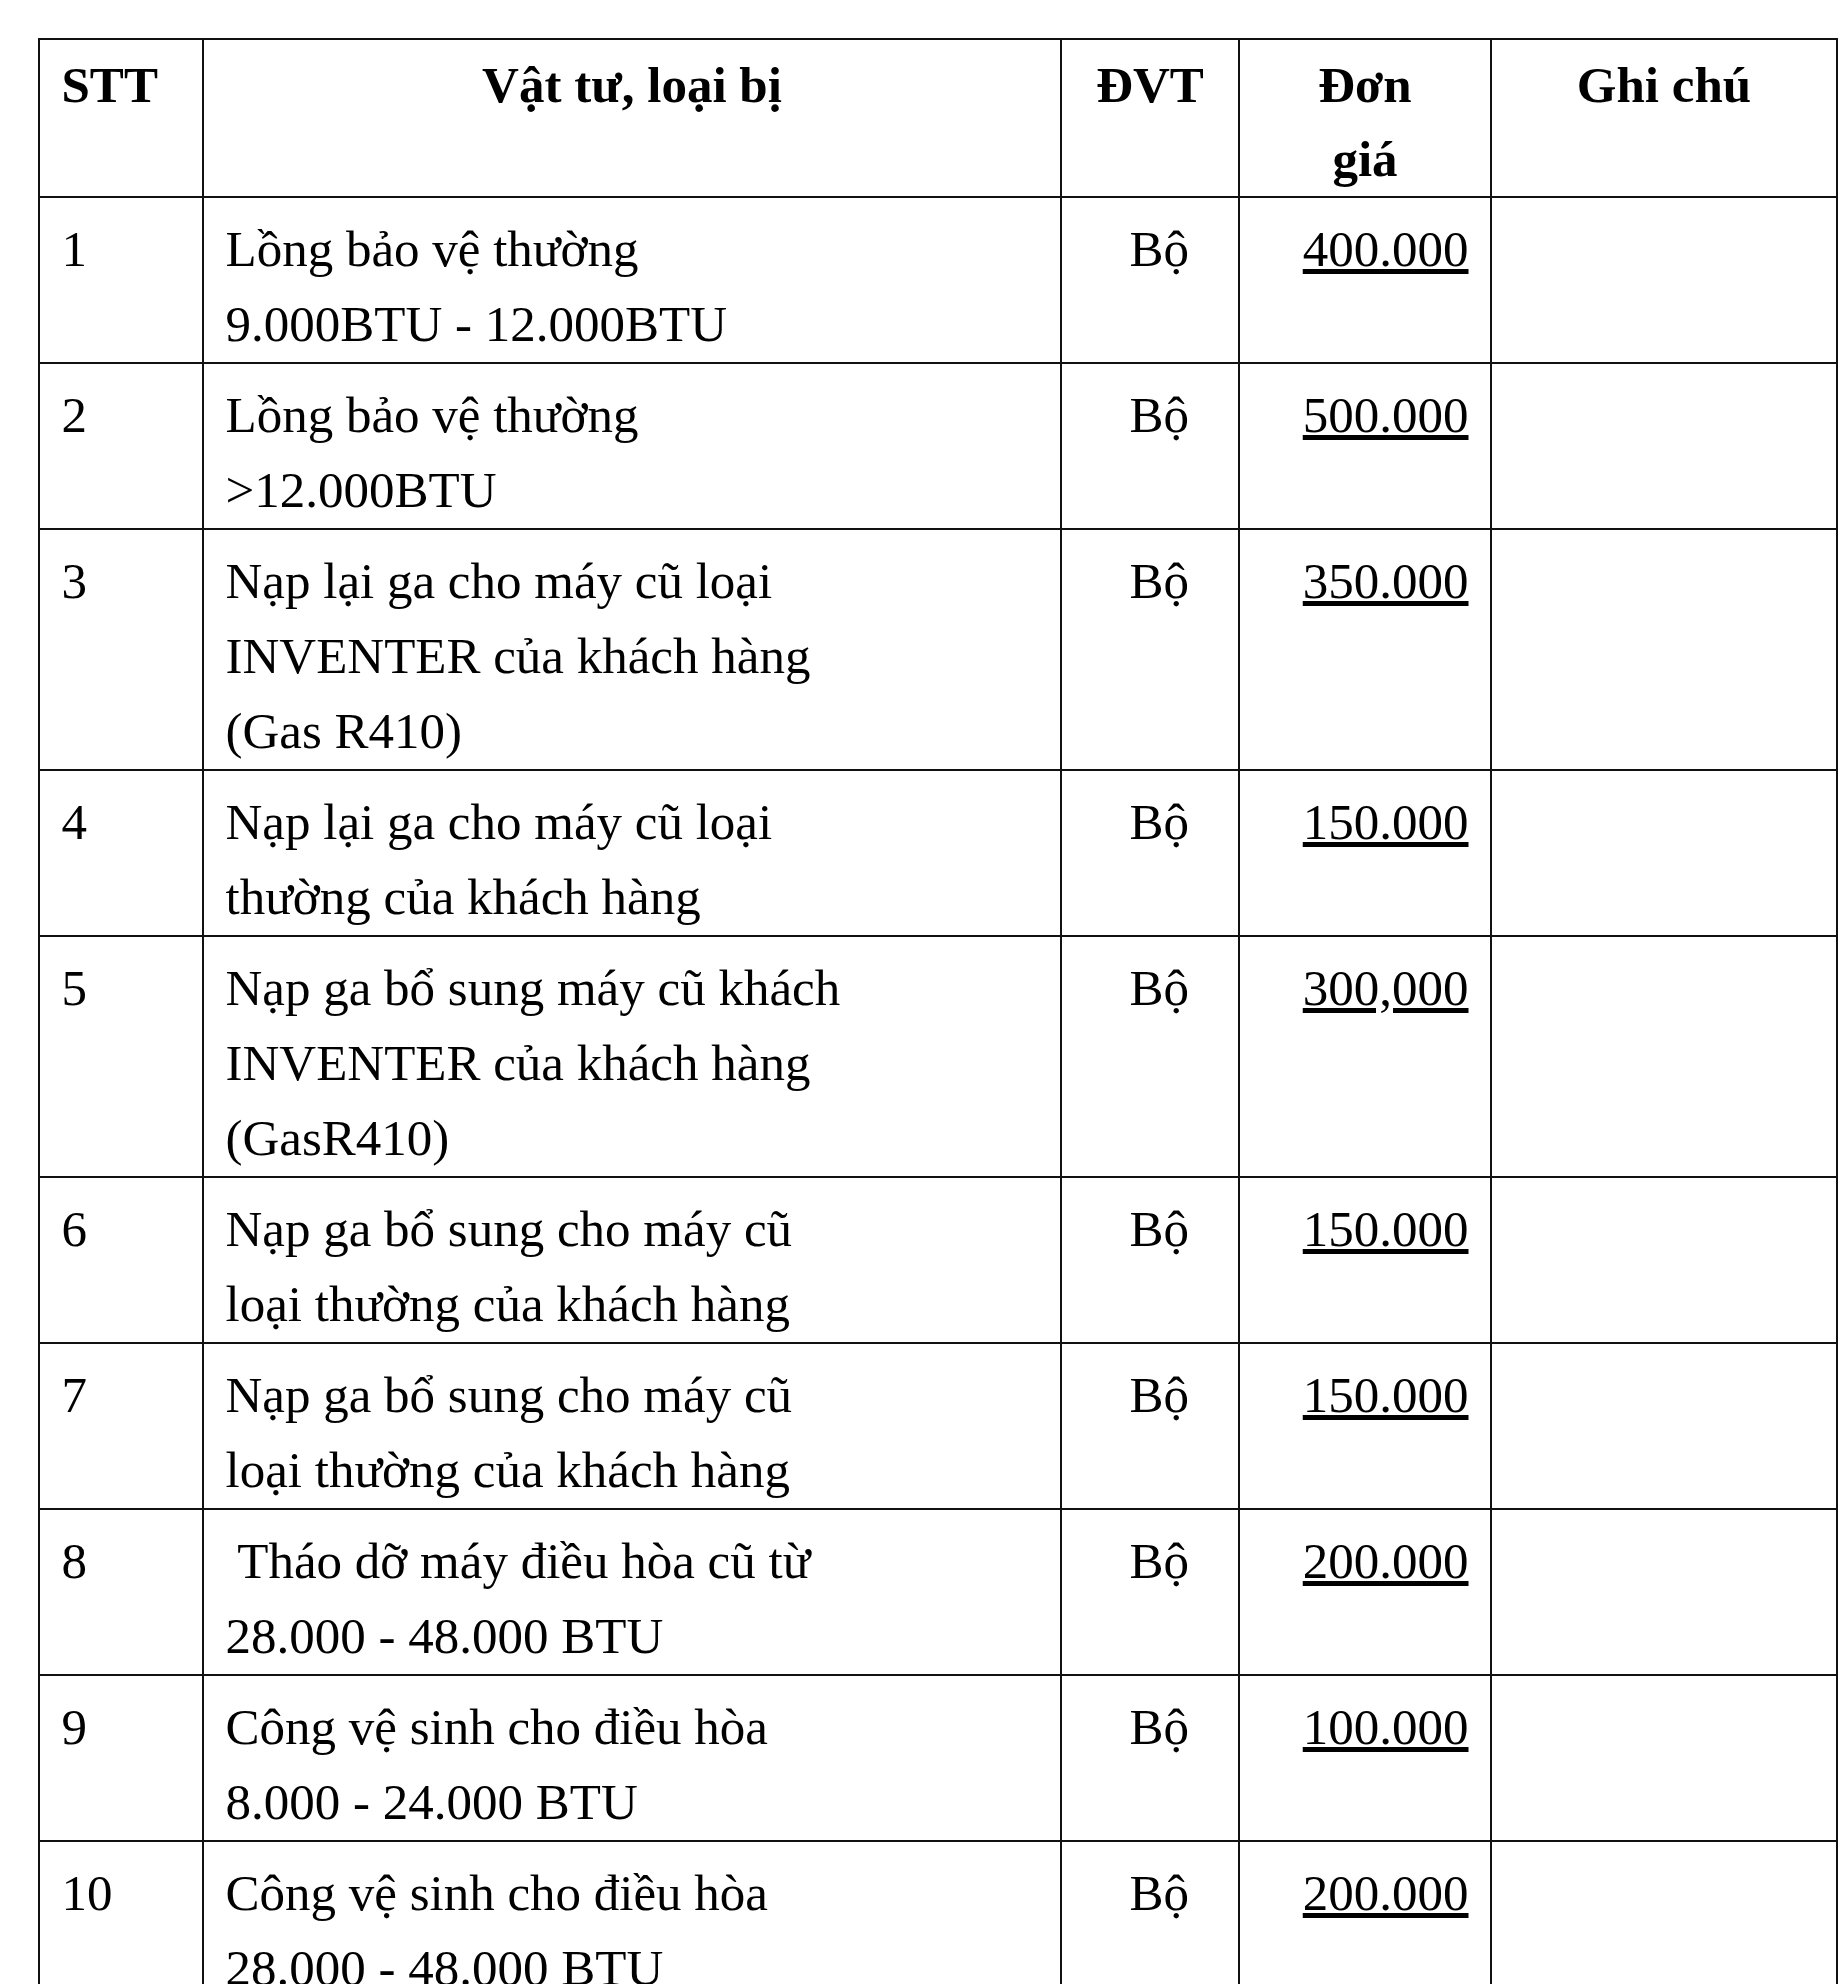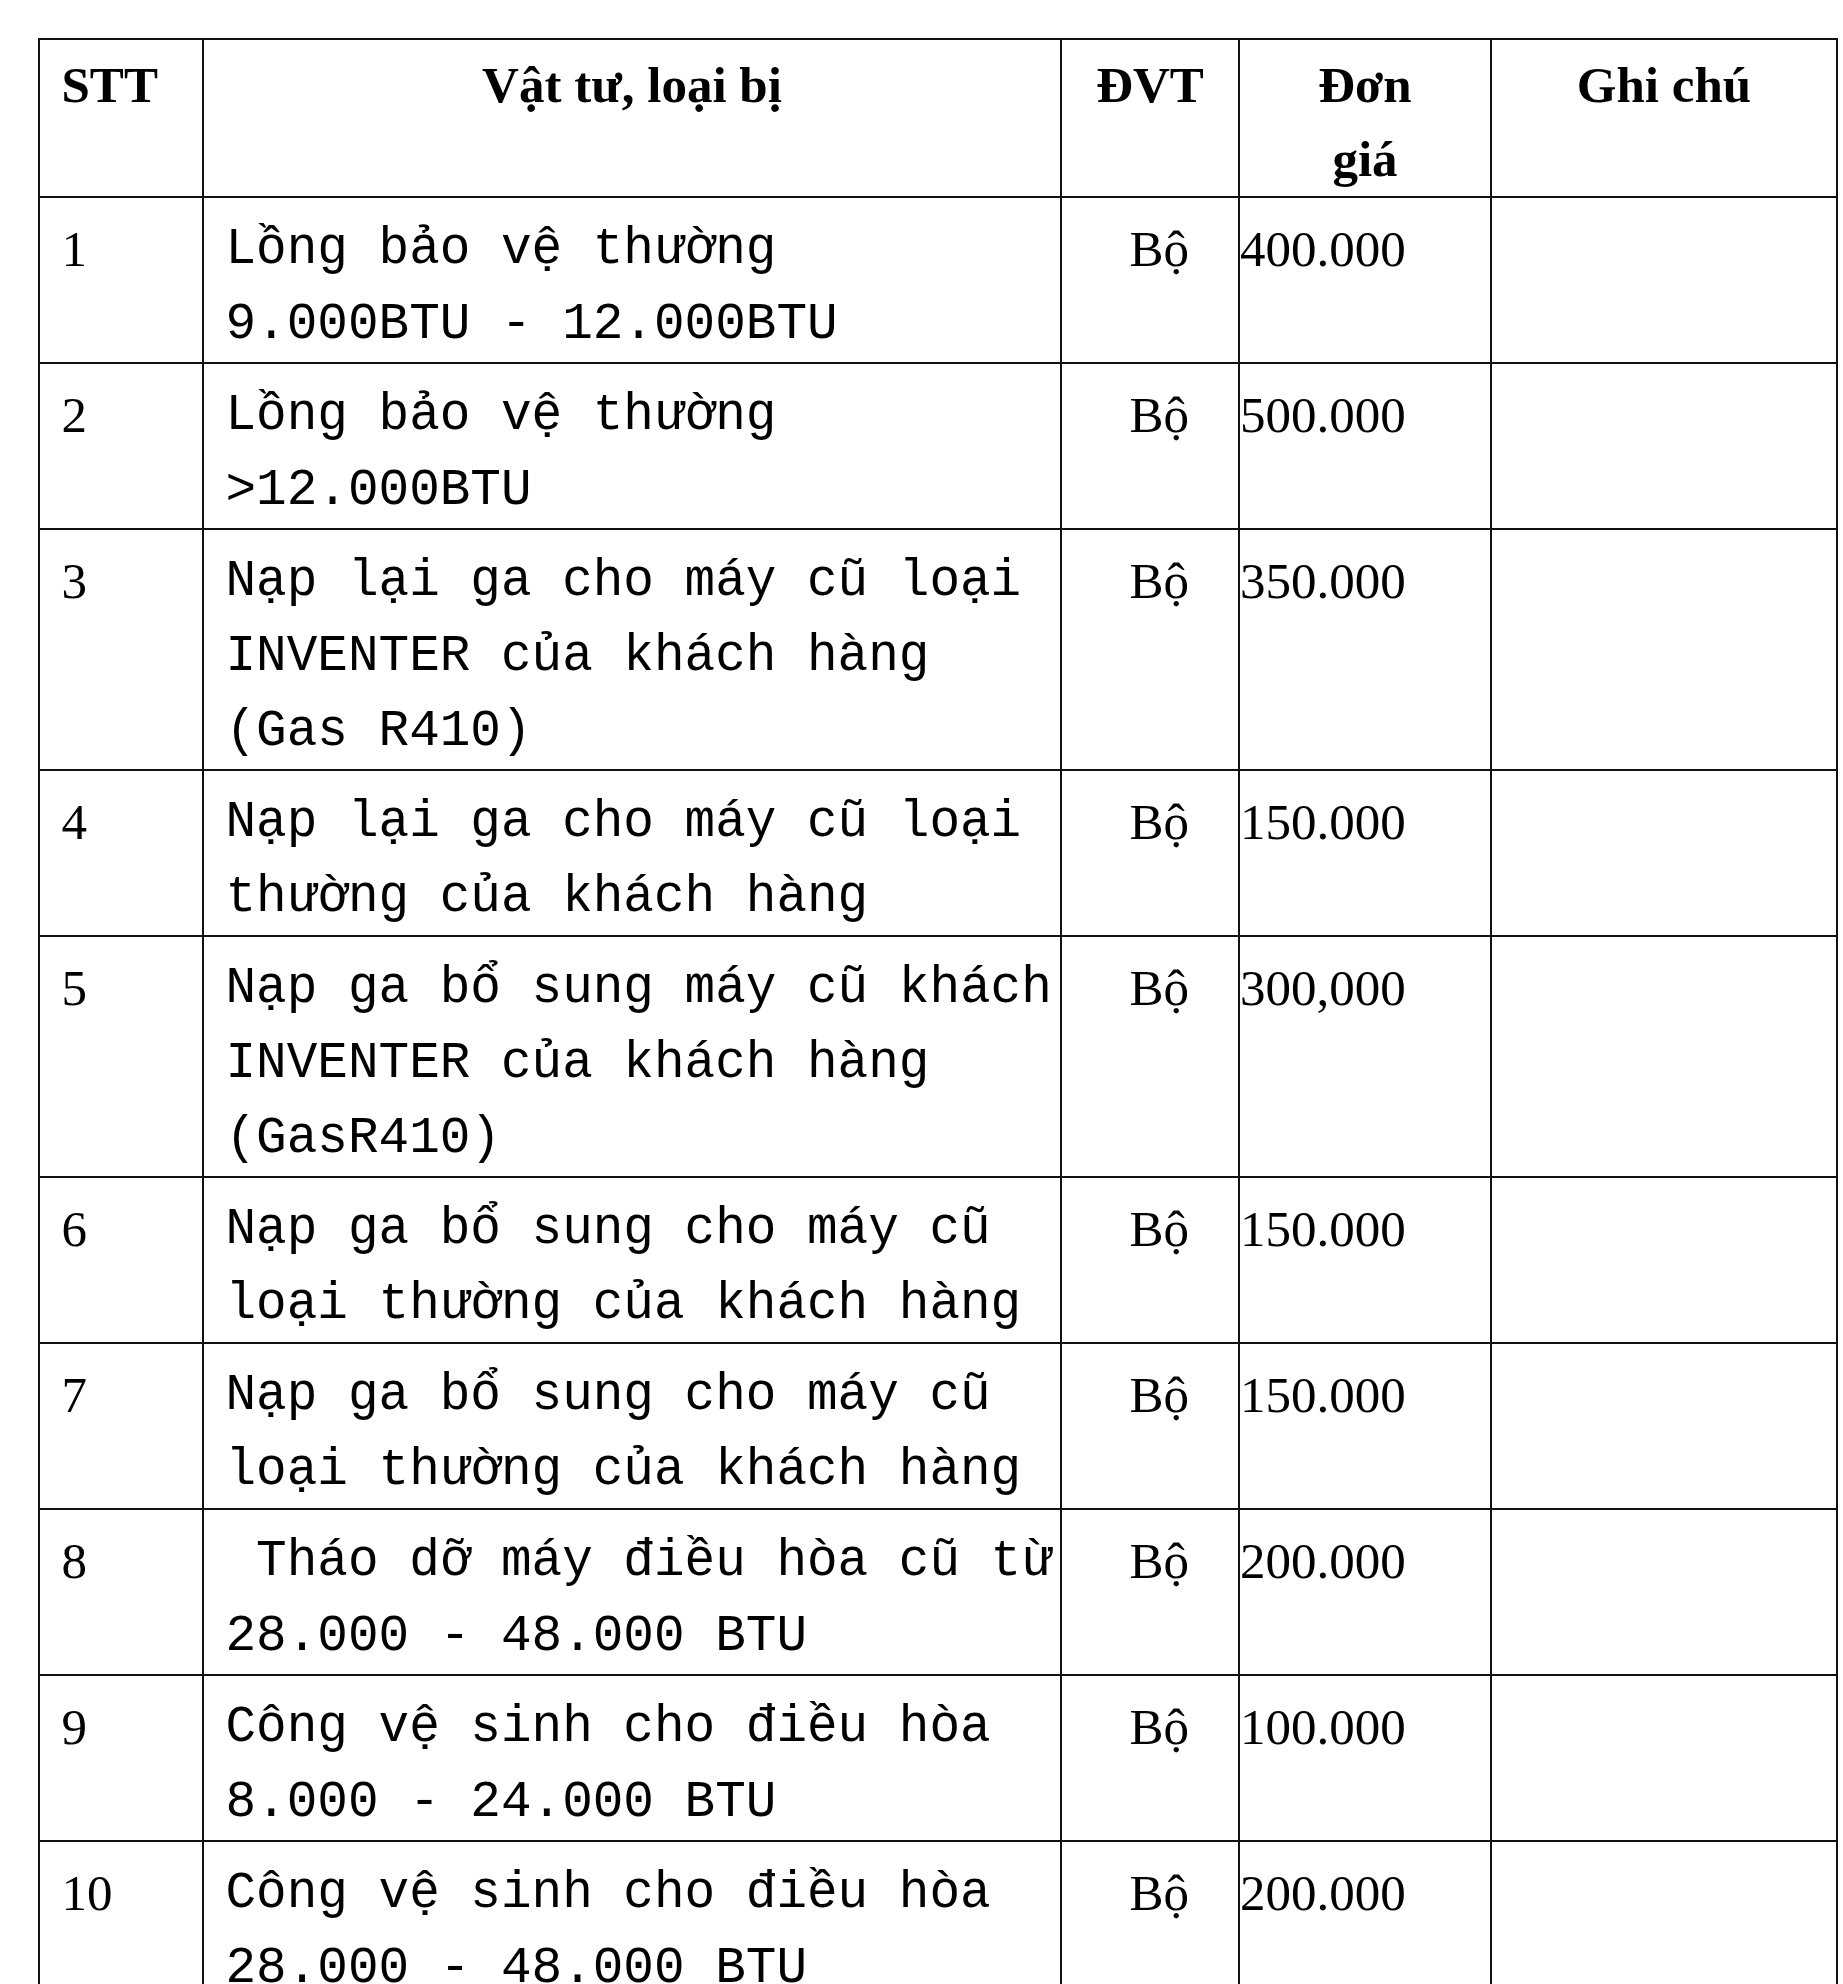--- a/index.html
+++ b/index.html
@@ -42,23 +42,23 @@
       font-weight: bold;
       text-align: center;
       height: 120px;
       padding-top: 7.7px;
       box-sizing: border-box;
     }
     table.price-table th.h-stt { text-align: left; padding-left: 21.5px; }
     table.price-table th.h-price { line-height: 74px; margin-left: 24px; }
 
     td.cell-stt  { padding-left: 21.5px !important; padding-top: 14px !important; }
-    td.cell-item { padding-left: 21.5px !important; padding-top: 14px !important; padding-right: 7.7px !important; font-family: Liberation Mono, monospace; }
+    td.cell-item { padding-left: 21.5px !important; padding-top: 14px !important; padding-right: 7.7px !important; }
     td.cell-unit { text-align: center; padding-top: 14px !important; padding-left: 18.4px !important; margin-top: 28px; }
-    td.cell-price { padding-right: 21.5px !important; padding-top: 14px !important; }
+    td.cell-price { text-align: right; padding-right: 21.5px !important; padding-top: 14px !important; text-decoration: underline; }
     td.cell-note { padding-top: 14px !important; }
 
     tr.r-2l td { height: 151px; box-sizing: border-box; }
     tr.r-3l td { height: 225px; box-sizing: border-box; }
   </style>
 </head>
 <body>
 
 <table class="price-table">
   <colgroup>

